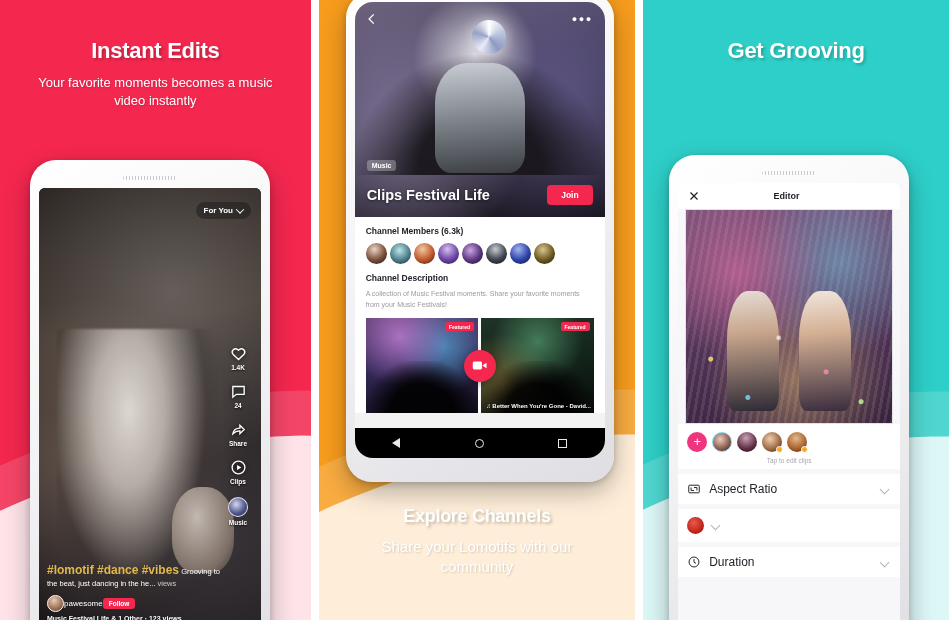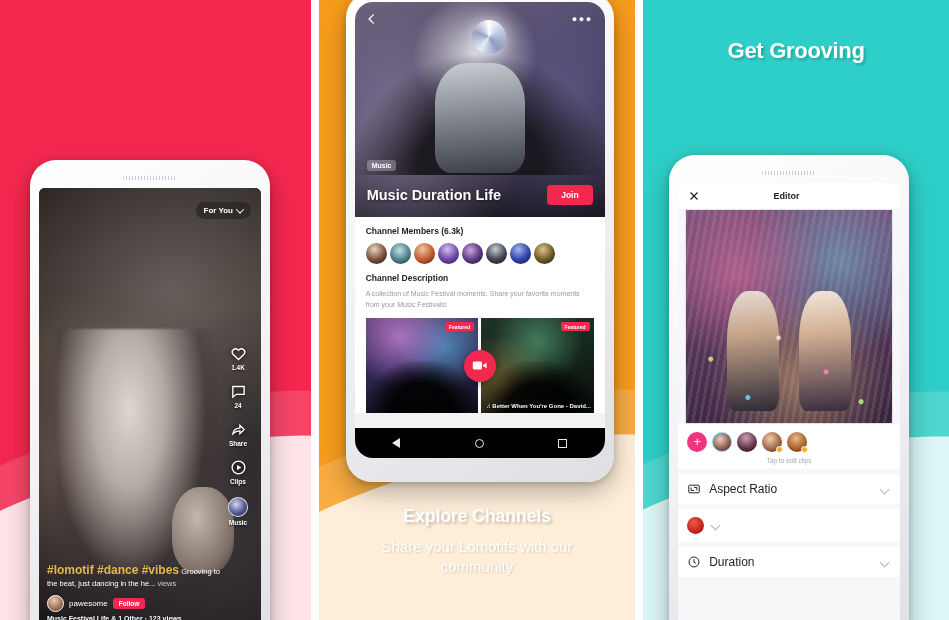--- a/index.html
+++ b/index.html
@@ -96,21 +96,21 @@
   .music-disc {
     width: 20px; height: 20px; border-radius: 50%; margin: 0 auto;
     background: radial-gradient(circle at 40% 35%,#d3d9ef,#4a4f86 60%,#2a2c4c);
     border: 1.2px solid rgba(255,255,255,.8);
   }
 
   .caption-box { position: absolute; left: 0; right: 0; bottom: 30px; padding: 6px 40px 6px 8px; }
   .cap-tags { color: #e0b94a; font-size: 12px; font-weight: bold; }
   .cap-text { color: #fff; font-size: 7.5px; line-height: 1.45; }
   .cap-more { color: #ccc; }
-  .user-row { display: flex; align-items: center; gap: 5px; margin-top: 5px; }
+  .user-row { display: flex; align-items: center; margin-top: 5px; }
   .avatar-sm {
     width: 17px; height: 17px; border-radius: 50%; border: 1.2px solid #fff; flex: 0 0 auto;
     background: radial-gradient(circle at 40% 30%,#e7cbb4,#9a6f55 60%,#4b3326);
   }
   .uname { color: #fff; font-size: 8px; }
   .follow-btn {
     background: #f4274f; color: #fff; font-size: 6.5px; font-weight: bold;
     padding: 2px 6px; border-radius: 3px;
   }
   .chan-line { color: #fff; font-size: 7px; font-weight: bold; margin-top: 3px; text-shadow: 0 1px 2px rgba(0,0,0,.8); }
@@ -266,20 +266,24 @@
 </style>
 </head>
 <body>
 
 <div class="stage">
 
   <div class="panel panel-1 p1">
     <div class="wave wave-a"></div>
     <div class="wave wave-b"></div>
 
+    <div class="headline" style="top:38px;">
+      <div class="h-title" style="font-size:22px;">Instant Edits</div>
+      <div class="h-sub" style="font-size:13px;margin-top:10px;padding:0 34px;">Your favorite moments becomes a music video instantly</div>
+    </div>
 
     <div class="phone" id="phone1">
       <div class="phone-speaker"></div>
       <div class="screen">
         <div class="feed-video">
           <div class="feed-figure"></div>
           <div class="feed-hand"></div>
         </div>
 
         <div class="foryou">
@@ -348,21 +352,21 @@
           <div class="crowd-shape"></div>
           <div class="dj-figure"></div>
           <div class="ch-back">
             <svg width="14" height="14" viewBox="0 0 24 24" fill="none" stroke="#fff" stroke-width="2.2">
                 <path d="M15 4 7 12l8 8"></path>
               </svg>
           </div>
           <div class="ch-dots">●●●</div>
           <div class="ch-badge">Music</div>
           <div class="ch-titlerow">
-            <div class="ch-title">Music Duration Life</div>
+            <div class="ch-title">Clips Festival Life</div>
             <div class="join-btn">Join</div>
           </div>
         </div>
 
         <div class="ch-body">
           <div class="ch-h">Channel Members (6.3k)</div>
           <div class="ch-avatars">
             <div class="ch-av" style="background:radial-gradient(circle at 40% 30%,#e9d6c4,#7a4f3a 55%,#1a1116)"></div>
             <div class="ch-av" style="background:radial-gradient(circle at 45% 35%,#bfe5e8,#4c7f8c 55%,#16262b)"></div>
             <div class="ch-av" style="background:radial-gradient(circle at 40% 30%,#f0c9a0,#c1582f 55%,#3a1a10)"></div>

